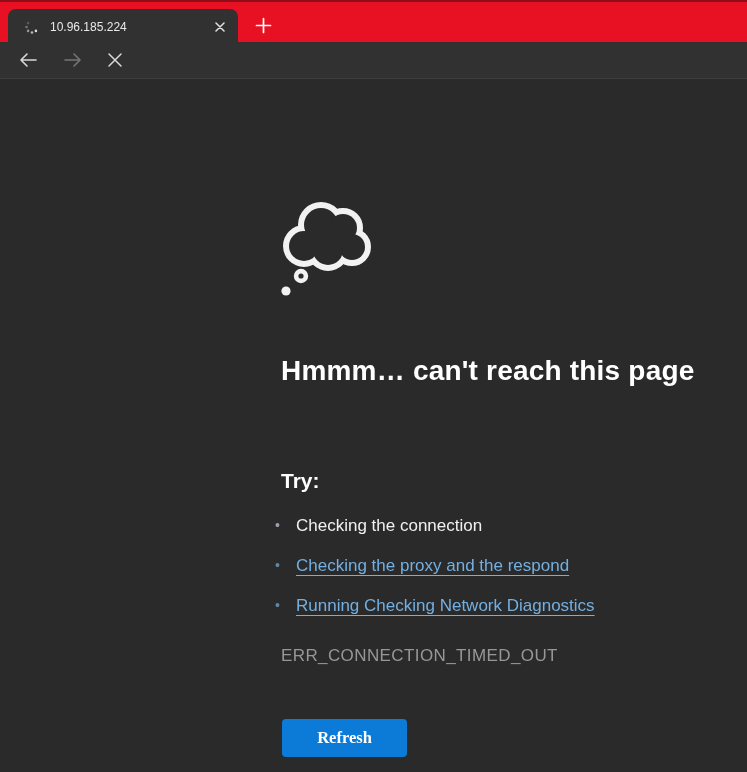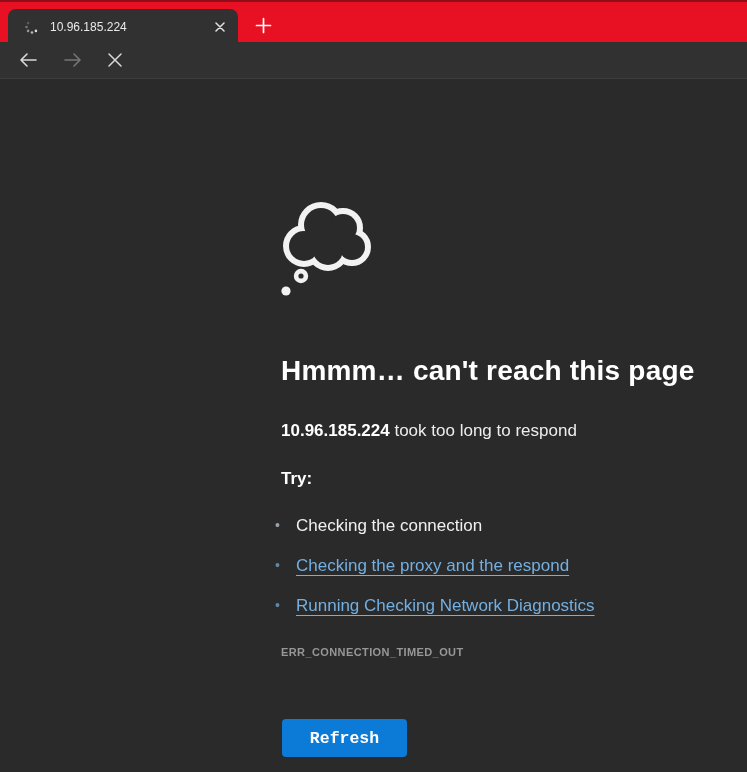--- a/index.html
+++ b/index.html
@@ -68,47 +68,47 @@
   .cloud-wrap{position:absolute;left:279px;top:122px;width:98px;height:98px;}
   .err-title{
     position:absolute;left:281px;top:276px;margin:0;
     font-size:28px;font-weight:bold;color:#ffffff;white-space:nowrap;letter-spacing:.2px;
   }
   .err-sub{
     position:absolute;left:281px;top:342px;font-size:17px;color:#ededed;white-space:nowrap;
   }
   .err-sub .host{font-weight:bold;color:#ffffff;}
   .try-label{
-    position:absolute;left:281px;top:390px;font-size:17px;font-weight:bold;color:#ffffff;
+    position:absolute;left:281px;top:390px;font-size:21px;font-weight:bold;color:#ffffff;
   }
   .suggestions{
     position:absolute;left:270px;top:433px;margin:2px;padding:0;list-style:none;
   }
   .suggestions li{
     position:relative;padding-left:24px;height:23px;line-height:23px;
     margin-bottom:17px;font-size:17px;white-space:nowrap;
   }
   .suggestions li::before{
     content:"\2022";position:absolute;left:3px;top:0;font-size:14px;
   }
   .suggestions li.plain{color:#f0f0f0;}
   .suggestions li.plain::before{color:#9aa3ab;}
   .suggestions li.linky::before{color:#5f87a8;}
   .suggestions a{
     color:#74afe0;text-decoration:underline;text-underline-offset:4px;cursor:pointer;
   }
   .err-code{
-    position:absolute;left:281px;top:567px;font-size:11px;font-weight:700;
+    position:absolute;left:281px;top:567px;font-size:17px;font-weight:400;
     color:#979797;letter-spacing:.4px;
   }
   .refresh-btn{
     position:absolute;left:282px;top:640px;width:125px;height:38px;
     background:#0b7bd7;border:none;border-radius:4px;cursor:pointer;
     color:#ffffff;font-size:16.5px;font-weight:bold;
-    font-family:Liberation Mono, monospace;
+    font-family:Liberation Serif, serif;
   }
 </style>
 </head>
 <body>
 
 <div class="titlebar">
   <div class="tab">
     <span class="favicon">
       <svg width="16" height="16" viewBox="0 0 16 16">
         <g fill="#dcdcdc">
@@ -183,23 +183,20 @@
         <circle cx="73" cy="46" r="13"></circle>
         <circle cx="49" cy="49" r="15"></circle>
       </g>
       <circle cx="22" cy="75" r="4.9" stroke="#f2f2f2" stroke-width="4.6" fill="none"></circle>
       <circle cx="7" cy="90" r="4.6" fill="#f2f2f2"></circle>
     </svg>
   </div>
 
   <h1 class="err-title">Hmmm… can't reach this page</h1>
 
-  <div class="err-sub">
-    <span class="host">10.96.185.224</span><span> took too long to respond</span>
-  </div>
 
   <div class="try-label">Try:</div>
 
   <ul class="suggestions">
     <li class="plain">
       <span>Checking the connection</span>
     </li>
     <li class="linky">
       <a href="#">Checking the proxy and the respond</a>
     </li>

